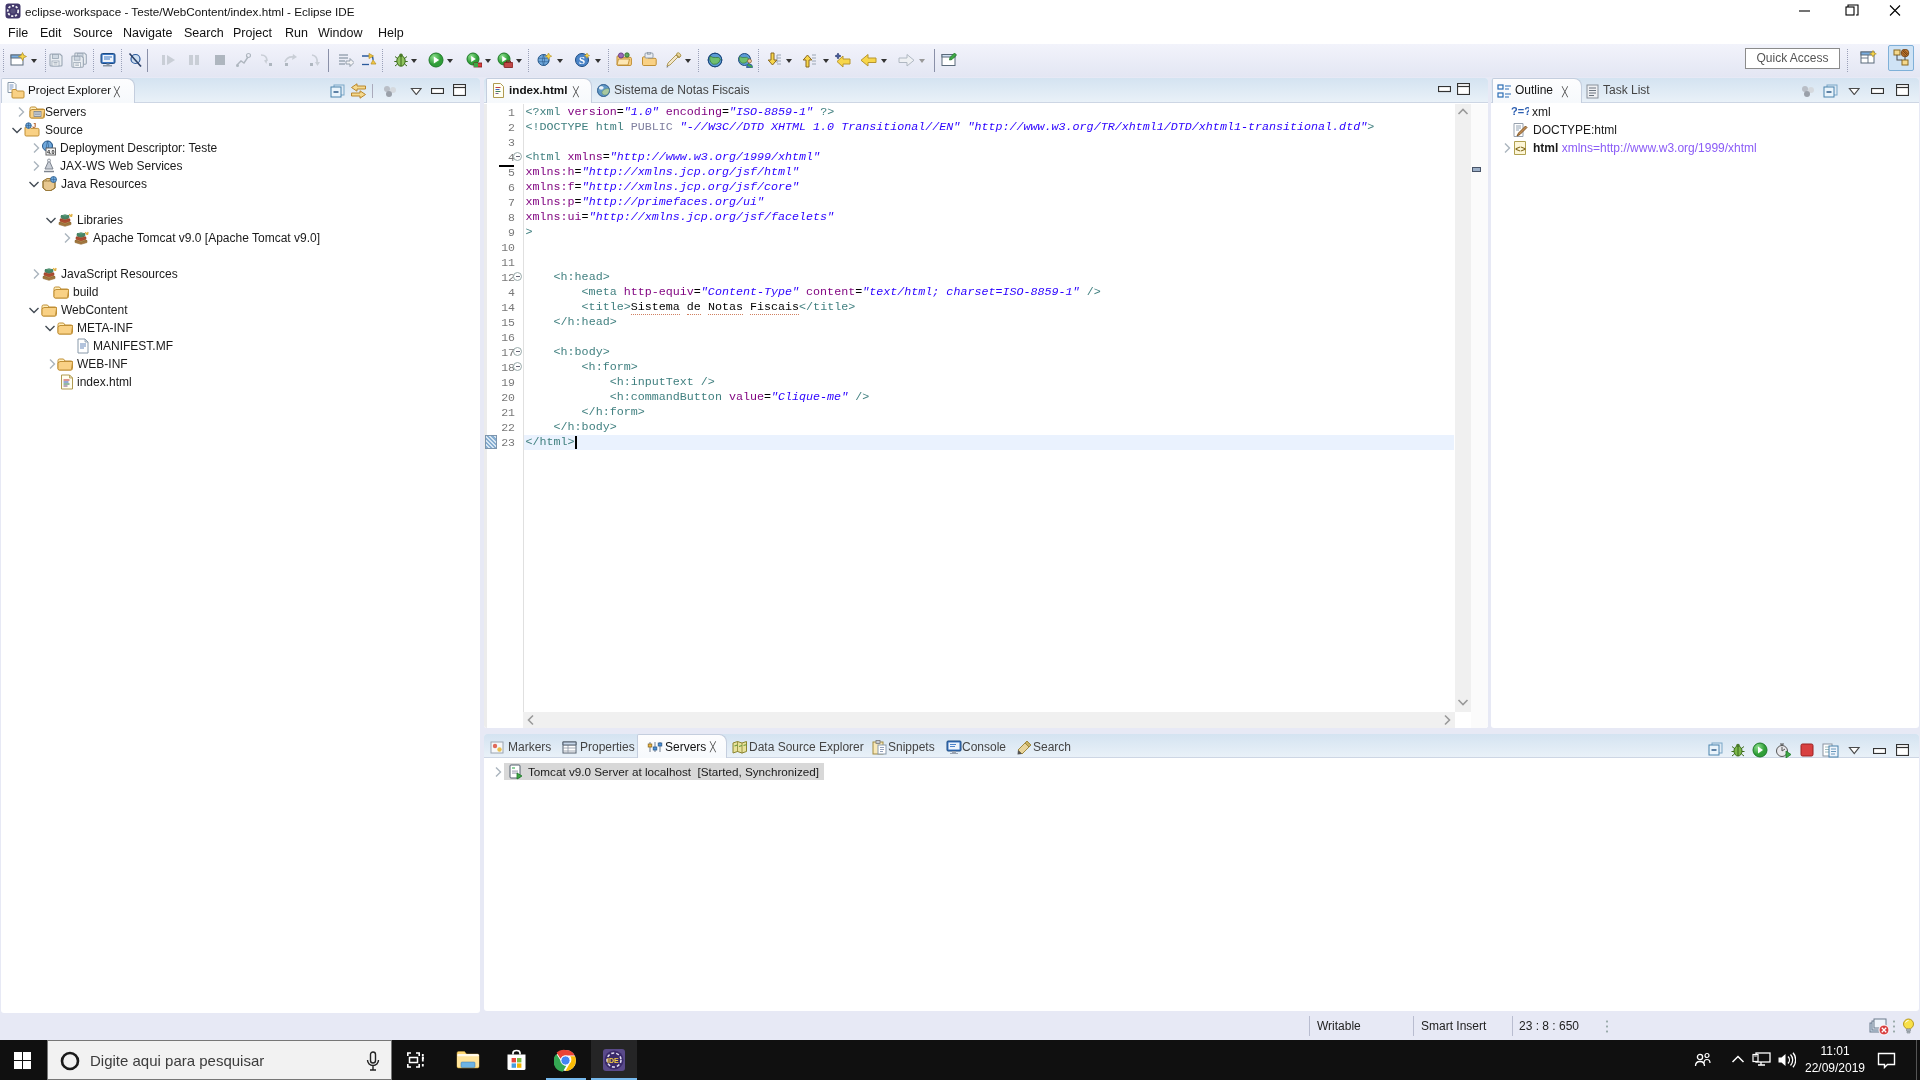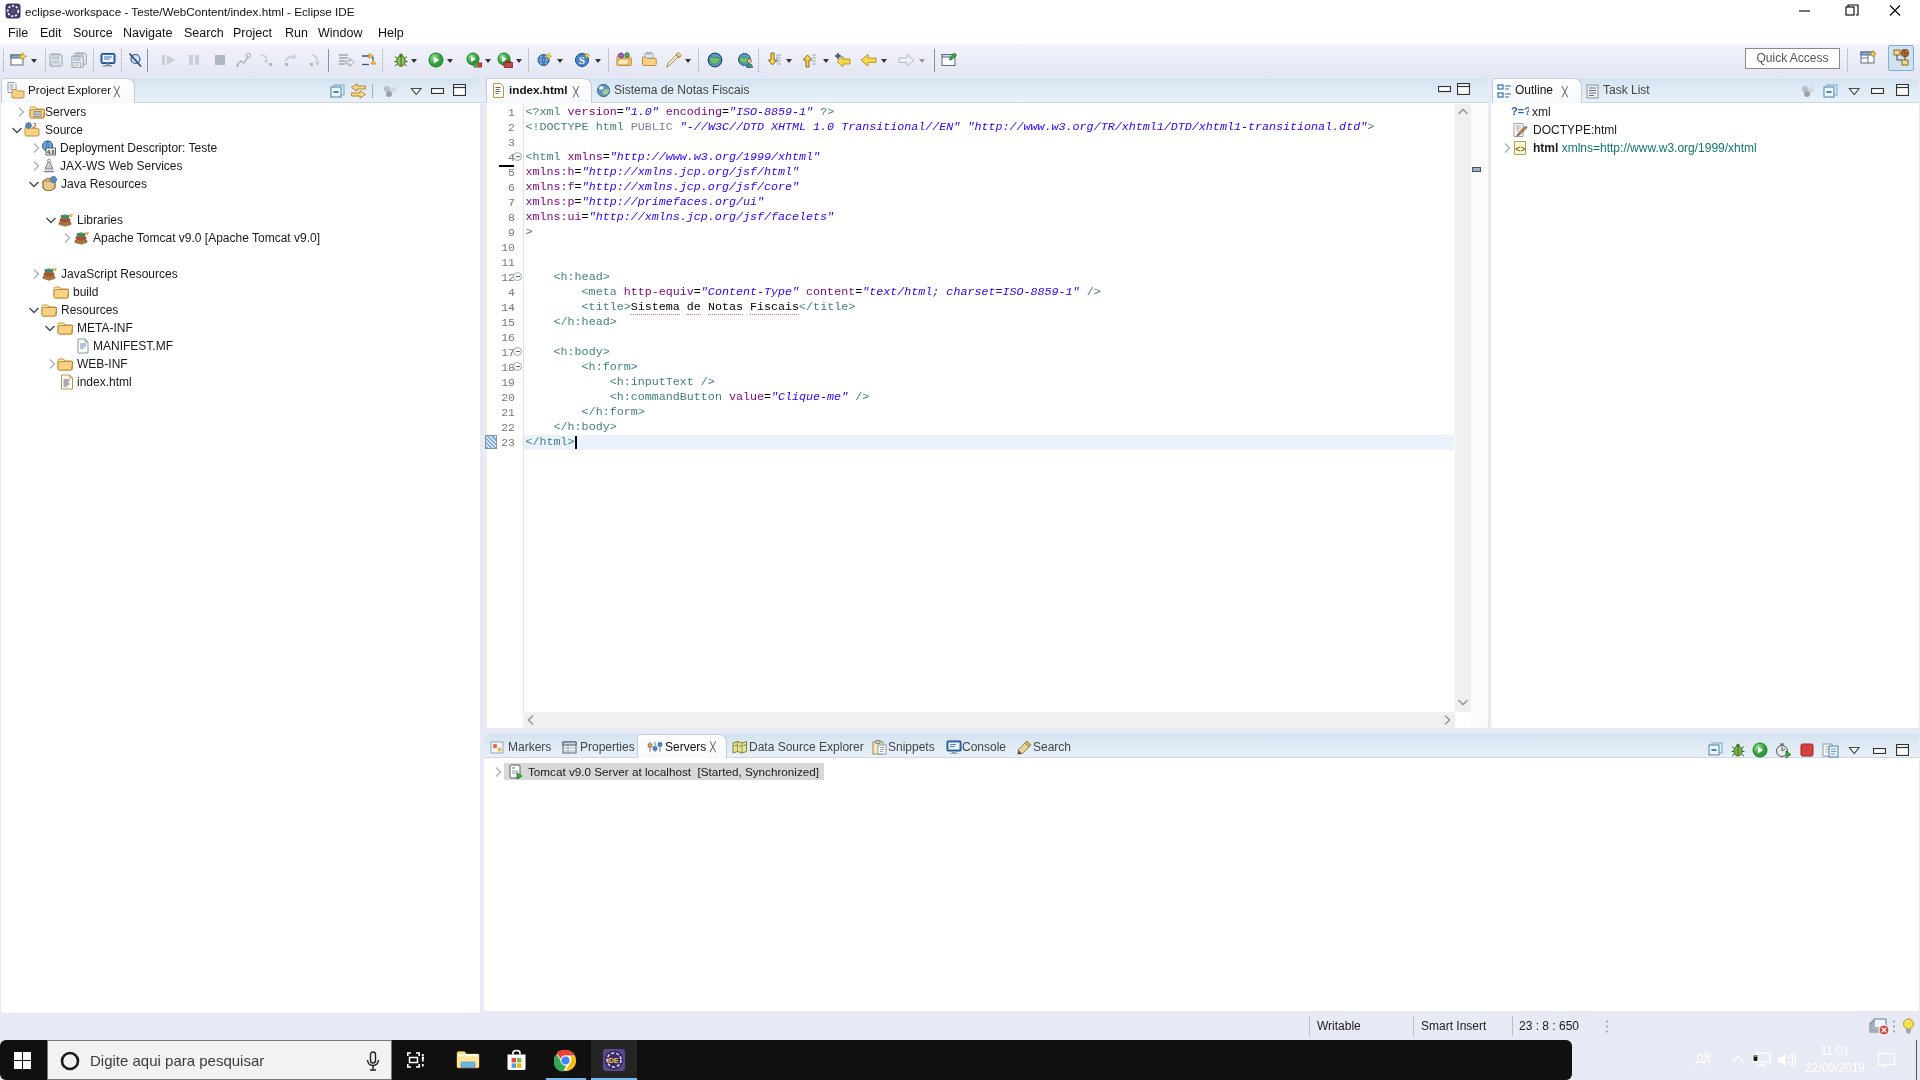--- a/index.html
+++ b/index.html
@@ -44,21 +44,21 @@
 #curline { position:absolute; left:39px; top:331px; width:931px; height:15px; background:#eaf2fe; }
 #cursor { position:absolute; width:1.5px; height:13px; background:#000; }
 #vscroll { position:absolute; right:17px; top:0; width:16px; height:608px; background:#f0f0f0; }
 #hscroll { position:absolute; left:39px; bottom:0; right:33px; height:16px; background:#f0f0f0; }
 #ovruler { position:absolute; right:0; top:0; width:17px; height:624px; background:#fbfbfb; }
 .chev { stroke:#9a9a9a; stroke-width:1.6; fill:none; }
 #srvrow { position:absolute; left:20px; top:29px; height:17px; line-height:17px; font-size:11.7px; background:#d8d8d8; padding:0 5px 0 24px; }
 #statusbar { position:absolute; left:0; top:1013px; width:1920px; height:27px; background:#e7e9f5; font-size:12px; color:#222; }
 .sbsep { position:absolute; top:3px; height:20px; width:0; border-left:1px solid #b9bdd0; }
 .sbdots { position:absolute; top:6px; width:2px; height:14px; background-image:radial-gradient(circle,#9aa 1px,transparent 1.2px); background-size:2px 5px; }
-#taskbar { position:absolute; left:0; top:1040px; width:1572px; height:40px; background:#101010;border-radius:6px; }
+#taskbar { position:absolute; left:0; top:1040px; width:1920px; height:40px; background:#101010; }
 #searchbox { position:absolute; left:47px; top:0px; width:345px; height:40px; background:#f2f2f2; border:1px solid #777; line-height:40px; }
 #searchbox span { position:absolute; left:42px; top:0; color:#3c3c3c; font-size:15px; }
 #ecl-hl { position:absolute; left:591px; top:0; width:46px; height:40px; background:#252526; border-bottom:2.5px solid #76b9ed; }
 .trtime { position:absolute; color:#fff; font-size:12px; text-align:center; width:80px; }
 </style>
 </head>
 <body>
 <div id="titlebar">
   <svg class="abs" style="left:5px;top:3px" width="16" height="16" viewBox="0 0 16 16">
     <rect x="0.5" y="0.5" width="15" height="15" rx="3" fill="#42386b"></rect>
@@ -429,21 +429,21 @@
       <span class="abs" style="left:60px;top:0">build</span>
     </div>
 <div class="trow" style="left:0;top:223px;width:479px">
       <svg class="abs" style="left:25px;top:1px" width="16" height="16" viewBox="0 0 16 16">
         <path d="M3.5 6 l4.5 4.5 4.5-4.5" fill="none" stroke="#444c55" stroke-width="1.4"></path>
       </svg>
       <svg class="abs" style="left:40px;top:1px" width="16" height="16" viewBox="0 0 16 16">
         <path d="M1 4.5 q0-1.5 1.5-1.5 h4 l1.5 2 h6 q1.5 0 1.5 1.5 v6 q0 1.5 -1.5 1.5 h-11.5 q-1.5 0 -1.5-1.5 z" fill="#ffeebc" stroke="#c08f35" stroke-width="1"></path>
         <path d="M1 6.8 l2-1.3 h12.5 v1.3 l-1 6.4 q-0.2 0.8 -1 0.8 h-11 q-1.5 0 -1.5-1.5 z" fill="#f9d185" stroke="#c08f35" stroke-width="1"></path>
       </svg>
-      <span class="abs" style="left:60px;top:0">Resources</span>
+      <span class="abs" style="left:60px;top:0">WebContent</span>
     </div>
 <div class="trow" style="left:0;top:241px;width:479px">
       <svg class="abs" style="left:41px;top:1px" width="16" height="16" viewBox="0 0 16 16">
         <path d="M3.5 6 l4.5 4.5 4.5-4.5" fill="none" stroke="#444c55" stroke-width="1.4"></path>
       </svg>
       <svg class="abs" style="left:56px;top:1px" width="16" height="16" viewBox="0 0 16 16">
         <path d="M1 4.5 q0-1.5 1.5-1.5 h4 l1.5 2 h6 q1.5 0 1.5 1.5 v6 q0 1.5 -1.5 1.5 h-11.5 q-1.5 0 -1.5-1.5 z" fill="#ffeebc" stroke="#c08f35" stroke-width="1"></path>
         <path d="M1 6.8 l2-1.3 h12.5 v1.3 l-1 6.4 q-0.2 0.8 -1 0.8 h-11 q-1.5 0 -1.5-1.5 z" fill="#f9d185" stroke="#c08f35" stroke-width="1"></path>
       </svg>
       <span class="abs" style="left:76px;top:0">META-INF</span>
@@ -609,21 +609,21 @@
       <span class="abs" style="left:42px;top:0">DOCTYPE:html</span>
     </div>
 <div class="trow" style="left:0;top:61px;width:428px">
       <svg class="abs" style="left:8px;top:1px" width="16" height="16" viewBox="0 0 16 16">
         <path d="M6 3.5 l4.5 4.5 -4.5 4.5" fill="none" stroke="#aab4bd" stroke-width="1.4"></path>
       </svg>
       <svg class="abs" style="left:21px;top:1px" width="16" height="16" viewBox="0 0 16 16">
         <path d="M2.5 1.5 h11 v13 h-11 z" fill="#fdf6d8" stroke="#b0a050" stroke-width="1"></path>
         <text x="3.2" y="11.5" font-size="9" font-weight="bold" fill="#806818" font-family="Liberation Sans">&lt;&gt;</text>
       </svg>
-      <span class="abs" style="left:42px;top:0"><b>html</b> <span style="color:#0f766e">xmlns=http://www.w3.org/1999/xhtml</span></span>
+      <span class="abs" style="left:42px;top:0"><b>html</b> <span style="color:#8b5cf6">xmlns=http://www.w3.org/1999/xhtml</span></span>
     </div>
 <svg class="abs" style="left:309px;top:7px" width="16" height="12" viewBox="0 0 16 12">
       <circle cx="5" cy="4" r="3" fill="#b9bec6"></circle>
       <circle cx="11" cy="5" r="3" fill="#d5d9de"></circle>
       <circle cx="7" cy="9" r="3" fill="#9aa0a9"></circle>
     </svg>
 <svg class="abs" style="left:332px;top:6px" width="16" height="14" viewBox="0 0 16 14">
       <rect x="4" y="1" width="10" height="10" fill="none" stroke="#7ba7c7" stroke-width="1"></rect>
       <rect x="1" y="3" width="10" height="10" fill="#eaf4fb" stroke="#4882ac" stroke-width="1"></rect>
       <path d="M3.5 8 h5" stroke="#205080" stroke-width="1.4"></path>

